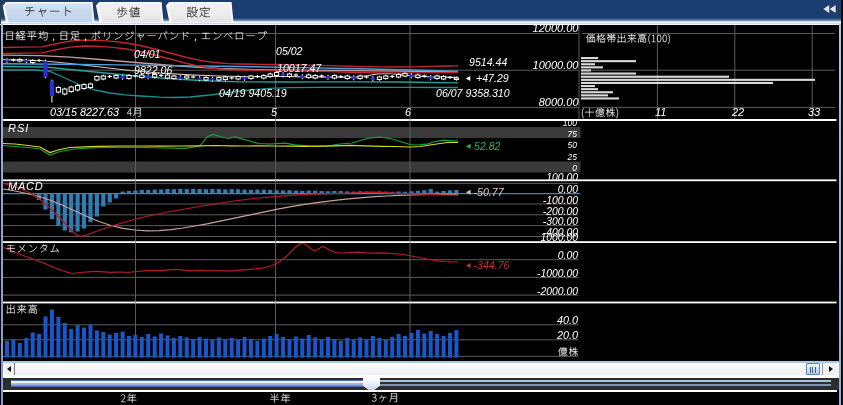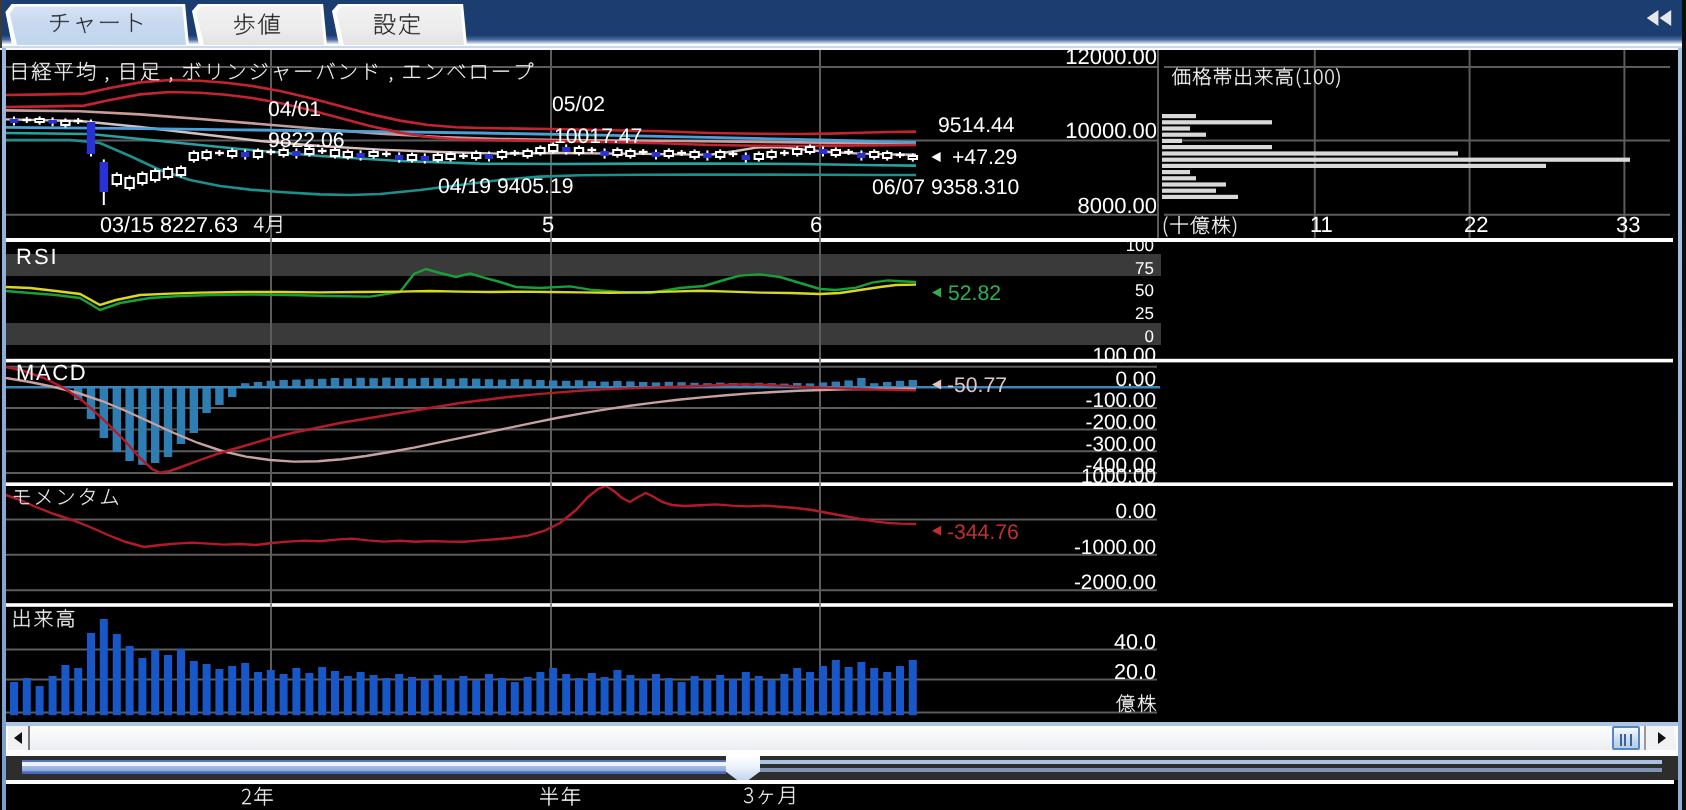--- a/index.html
+++ b/index.html
@@ -1,15 +1,15 @@
 <!DOCTYPE html>
 <html><head><meta charset="utf-8"><style>
 * { margin:0; padding:0; box-sizing:border-box; }
 html,body { width:843px; height:405px; overflow:hidden; background:#000; }
-#app { position:relative; width:843px; height:405px; font-family:"Liberation Sans",sans-serif; }
+#app { position:relative; width:843px; height:405px; font-family:"Liberation Sans",sans-serif;font-style:italic; }
 #topbar { position:absolute; left:0; top:0; width:841px; height:22px;
   background:linear-gradient(180deg,#1c3d70 0%,#1c3d70 80%,#4a6ba2 90%,#e8eef8 100%); }
 #strip1 { position:absolute; left:0; top:22px; width:841px; height:1.4px; background:#fff; }
 #strip2 { position:absolute; left:0; top:23.2px; width:841px; height:1.2px; background:#c9daf0; }
 #strip3 { position:absolute; left:0; top:24.2px; width:841px; height:0.8px; background:#f5f8fd; }
 .tab { position:absolute; top:1.5px; height:21px; }
 .tab svg.txt { position:absolute; top:4px; }
 .outline, .fill { position:absolute; left:0; top:0; width:100%; height:100%; }
 #tab1 { left:2px; width:93px; }
 #tab1 .outline { background:#fff; clip-path:polygon(4px 100%, 0.7px 4.5px, 4.2px 0, 90.5px 0, 92.5px 100%); }

